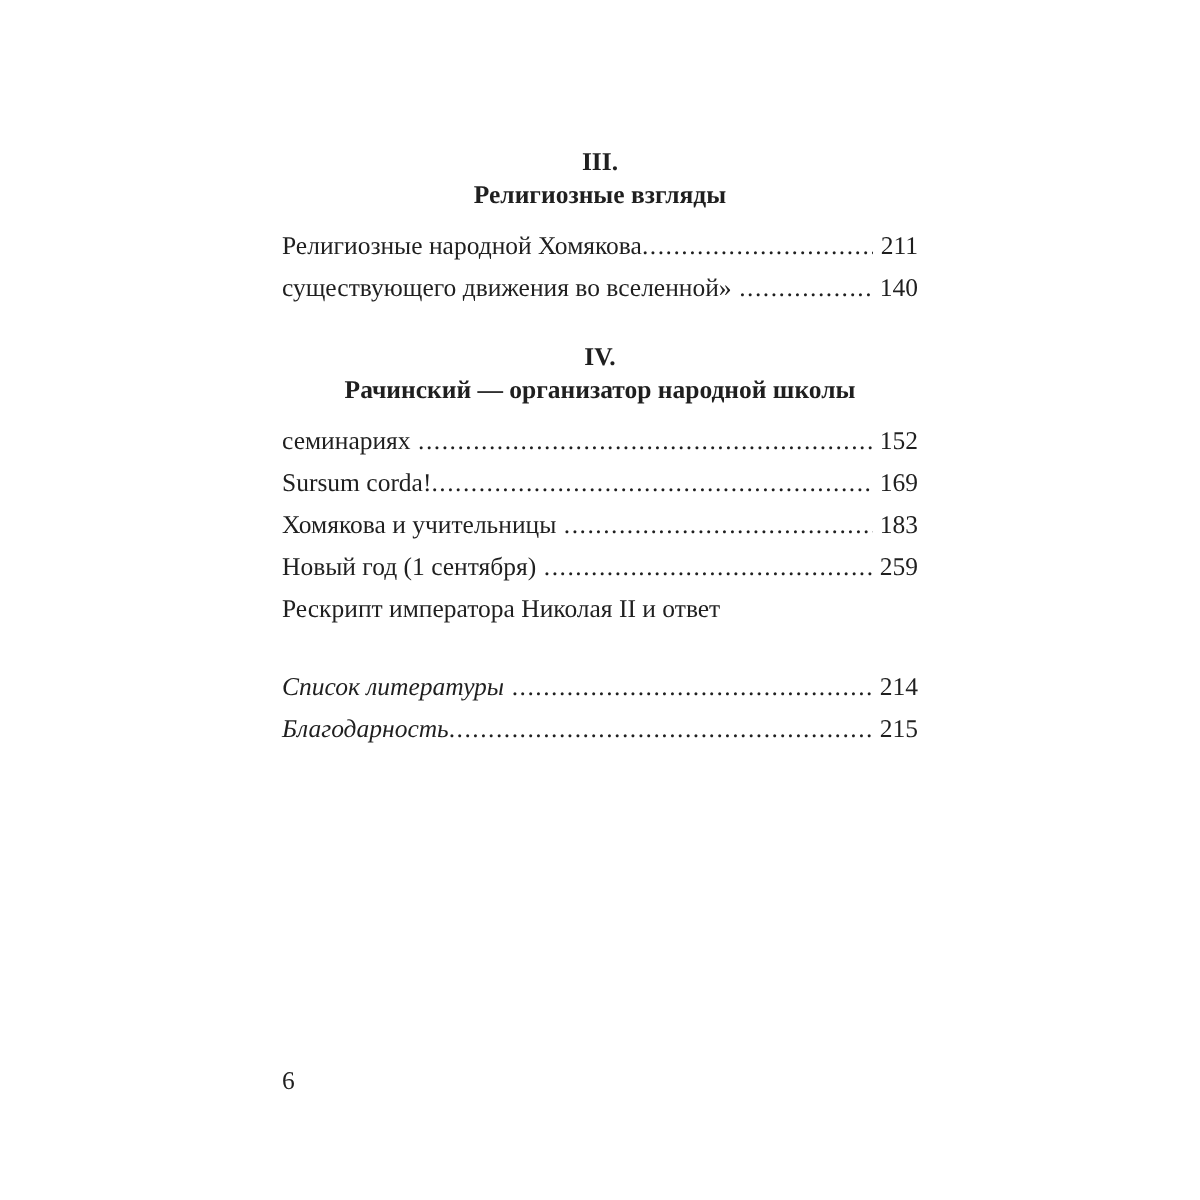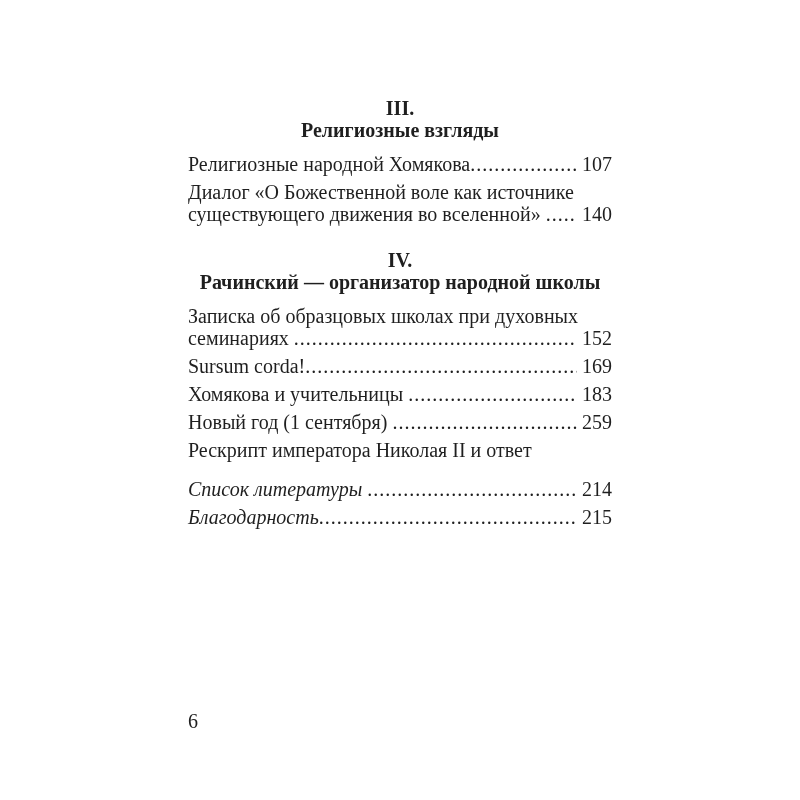--- a/index.html
+++ b/index.html
@@ -8,21 +8,21 @@
   }
   html,body{margin:0;padding:0;}
   body{background:#fff;}
   .page{
     position:relative;
     width:800px;
     height:800px;
     background:var(--bg-color);
     color:var(--text-color);
     font-family:"Liberation Serif","DejaVu Serif",serif;
-    font-size:20px;
+    font-size:17px;
     line-height:22px;
     overflow:hidden;
   }
   .content{
     position:absolute;
     left:188px;
     top:97px;
     width:424px;
   }
   .roman{
@@ -60,21 +60,21 @@
     content:"................................................................................................................................................................";
   }
   .dots.sp{
     margin-left:5px;
   }
   .pg{
     margin-left:5px;
     white-space:nowrap;
   }
   .back{
-    margin-top:17px;
+    margin-top:30px;
     text-align:right;
   }
   .folio{
     position:absolute;
     left:188px;
     top:710px;
   }
 </style>
 </head>
 <body>
@@ -83,40 +83,38 @@
   <div class="content">
 
     <div class="sec">
       <div class="roman">III.</div>
       <div class="sec-title">Религиозные взгляды</div>
 
       <div class="entry">
         <div class="row">
           <span class="t">Религиозные народной Хомякова</span>
           <span class="dots"></span>
-          <span class="pg">107</span>
+          <span class="pg">211</span>
         </div>
       </div>
 
       <div class="entry">
-        <div class="t-wrap">Диалог «О Божественной воле как источнике</div>
         <div class="row">
           <span class="t">существующего движения во вселенной»</span>
           <span class="dots sp"></span>
           <span class="pg">140</span>
         </div>
       </div>
     </div>
 
     <div class="sec">
       <div class="roman">IV.</div>
       <div class="sec-title">Рачинский — организатор народной школы</div>
 
       <div class="entry">
-        <div class="t-wrap">Записка об образцовых школах при духовных</div>
         <div class="row">
           <span class="t">семинариях</span>
           <span class="dots sp"></span>
           <span class="pg">152</span>
         </div>
       </div>
 
       <div class="entry">
         <div class="row">
           <span class="t">Sursum corda!</span>

